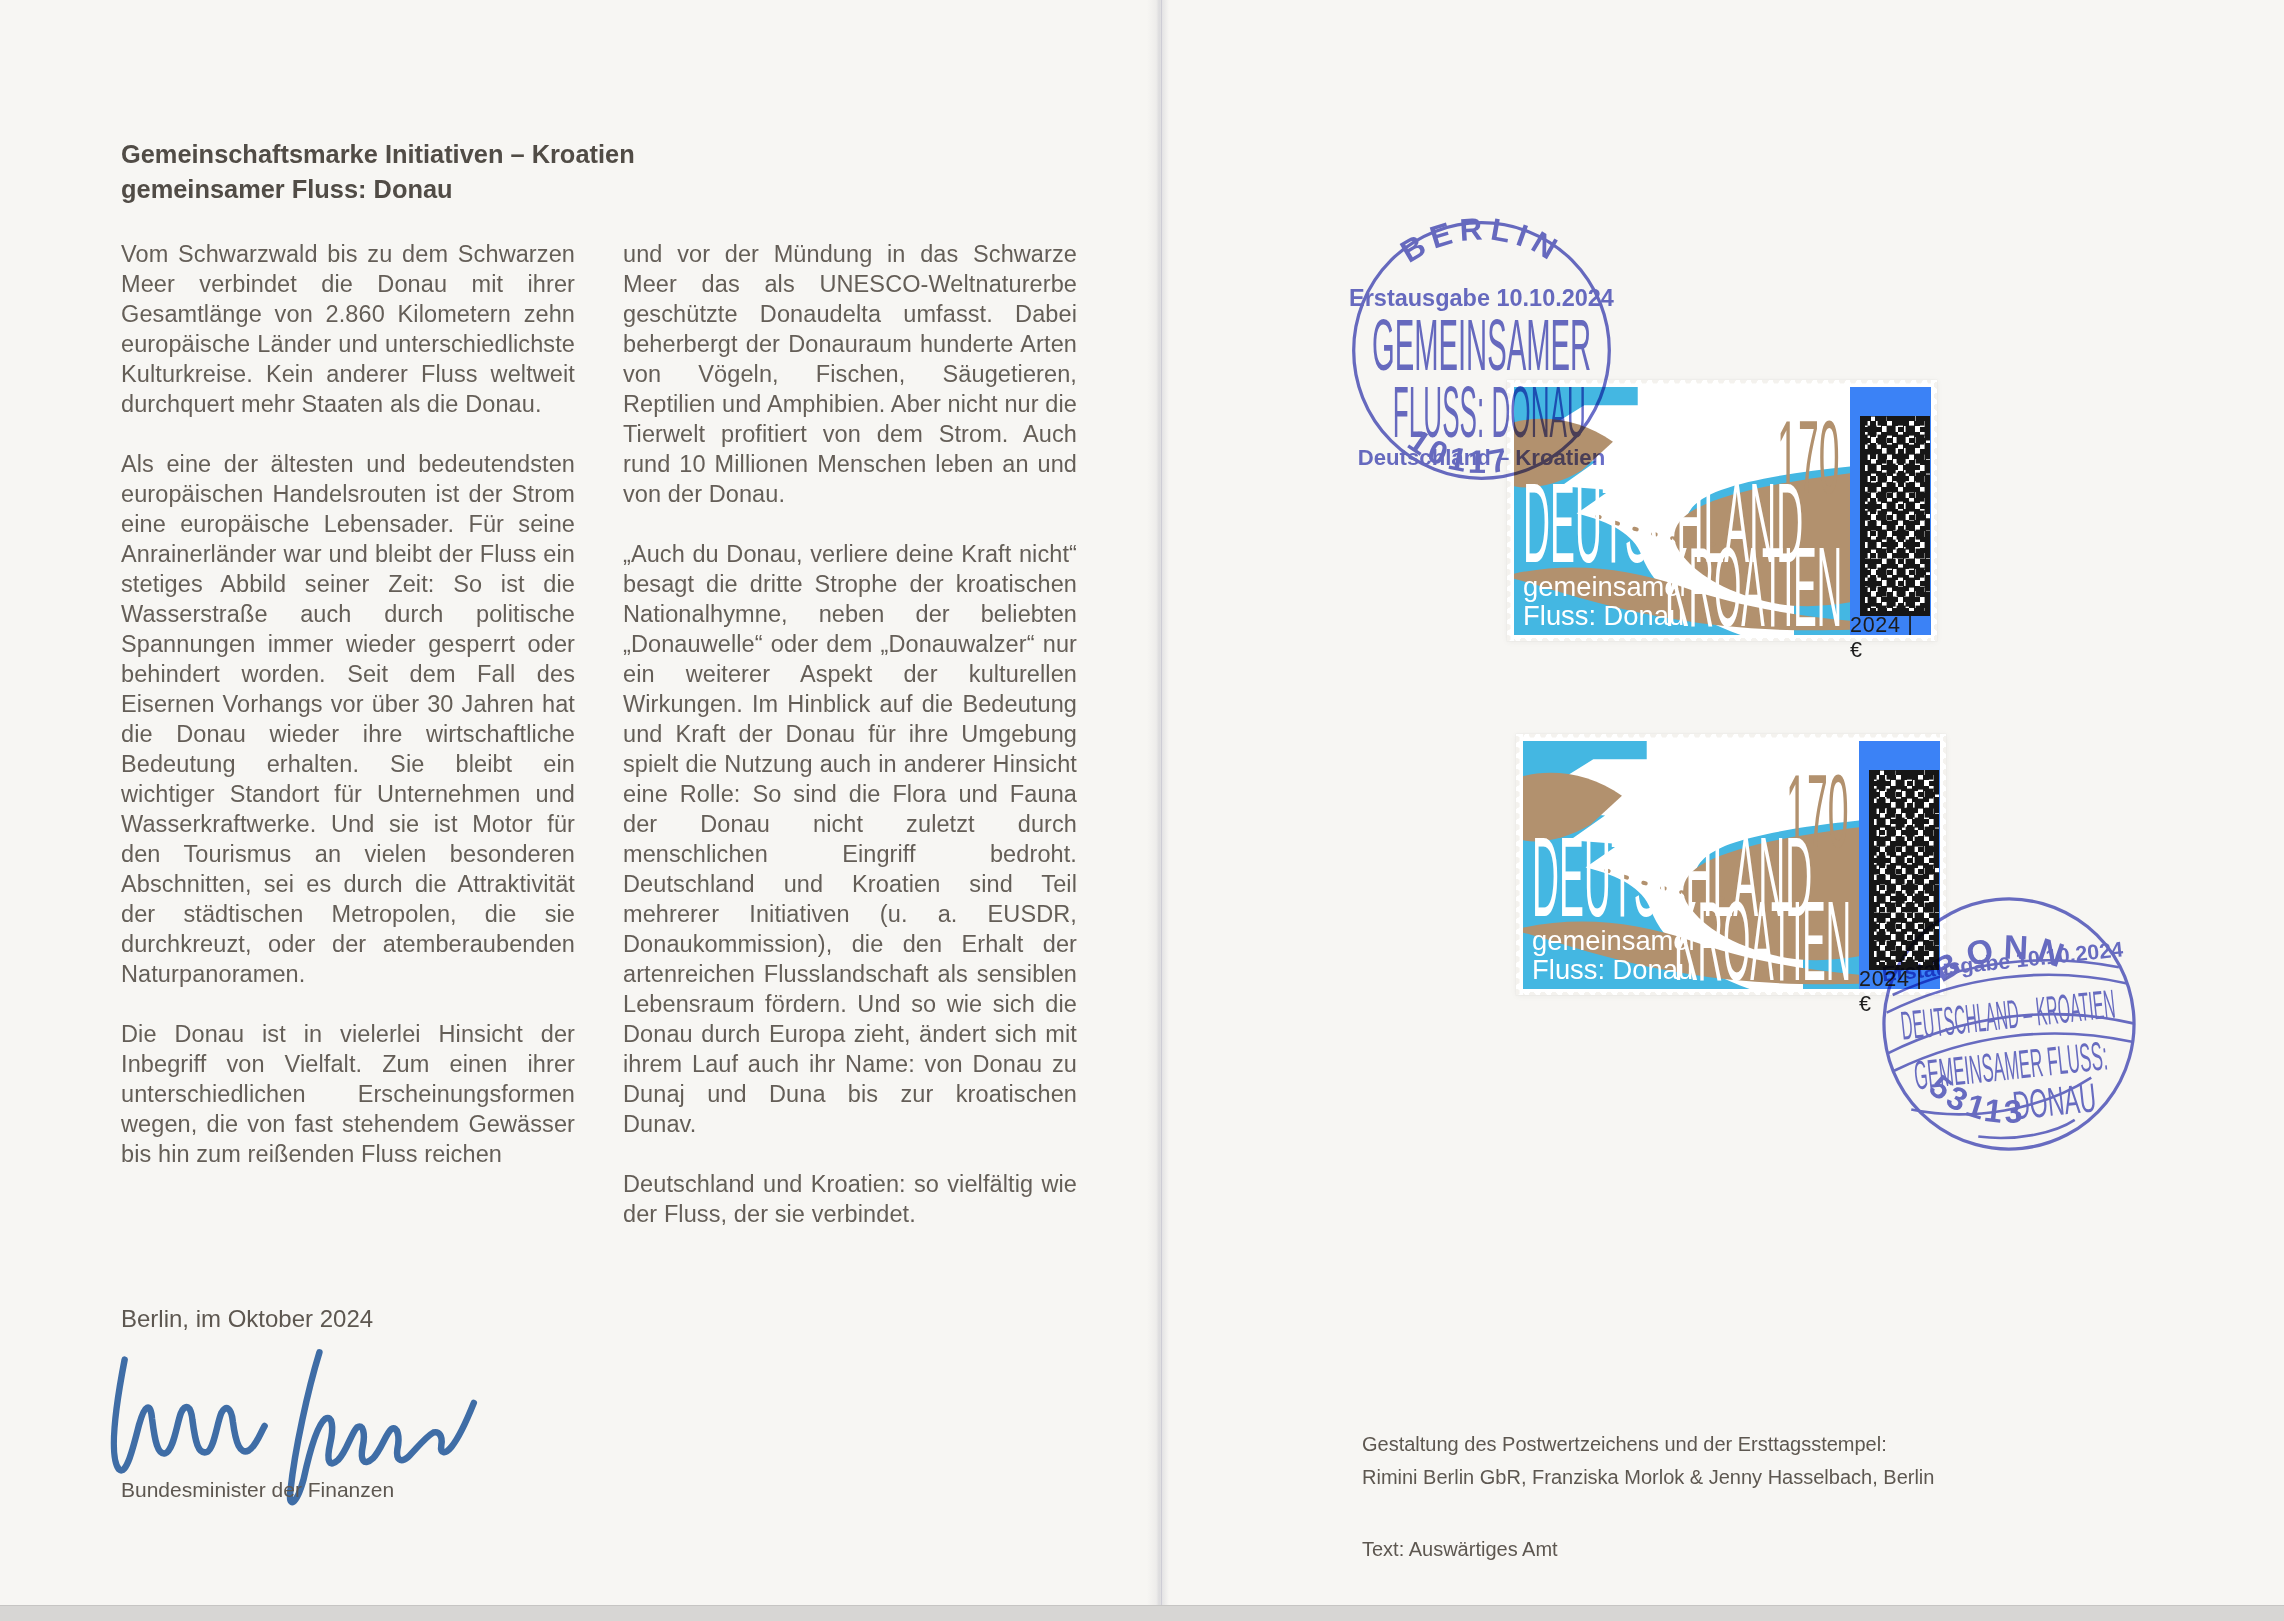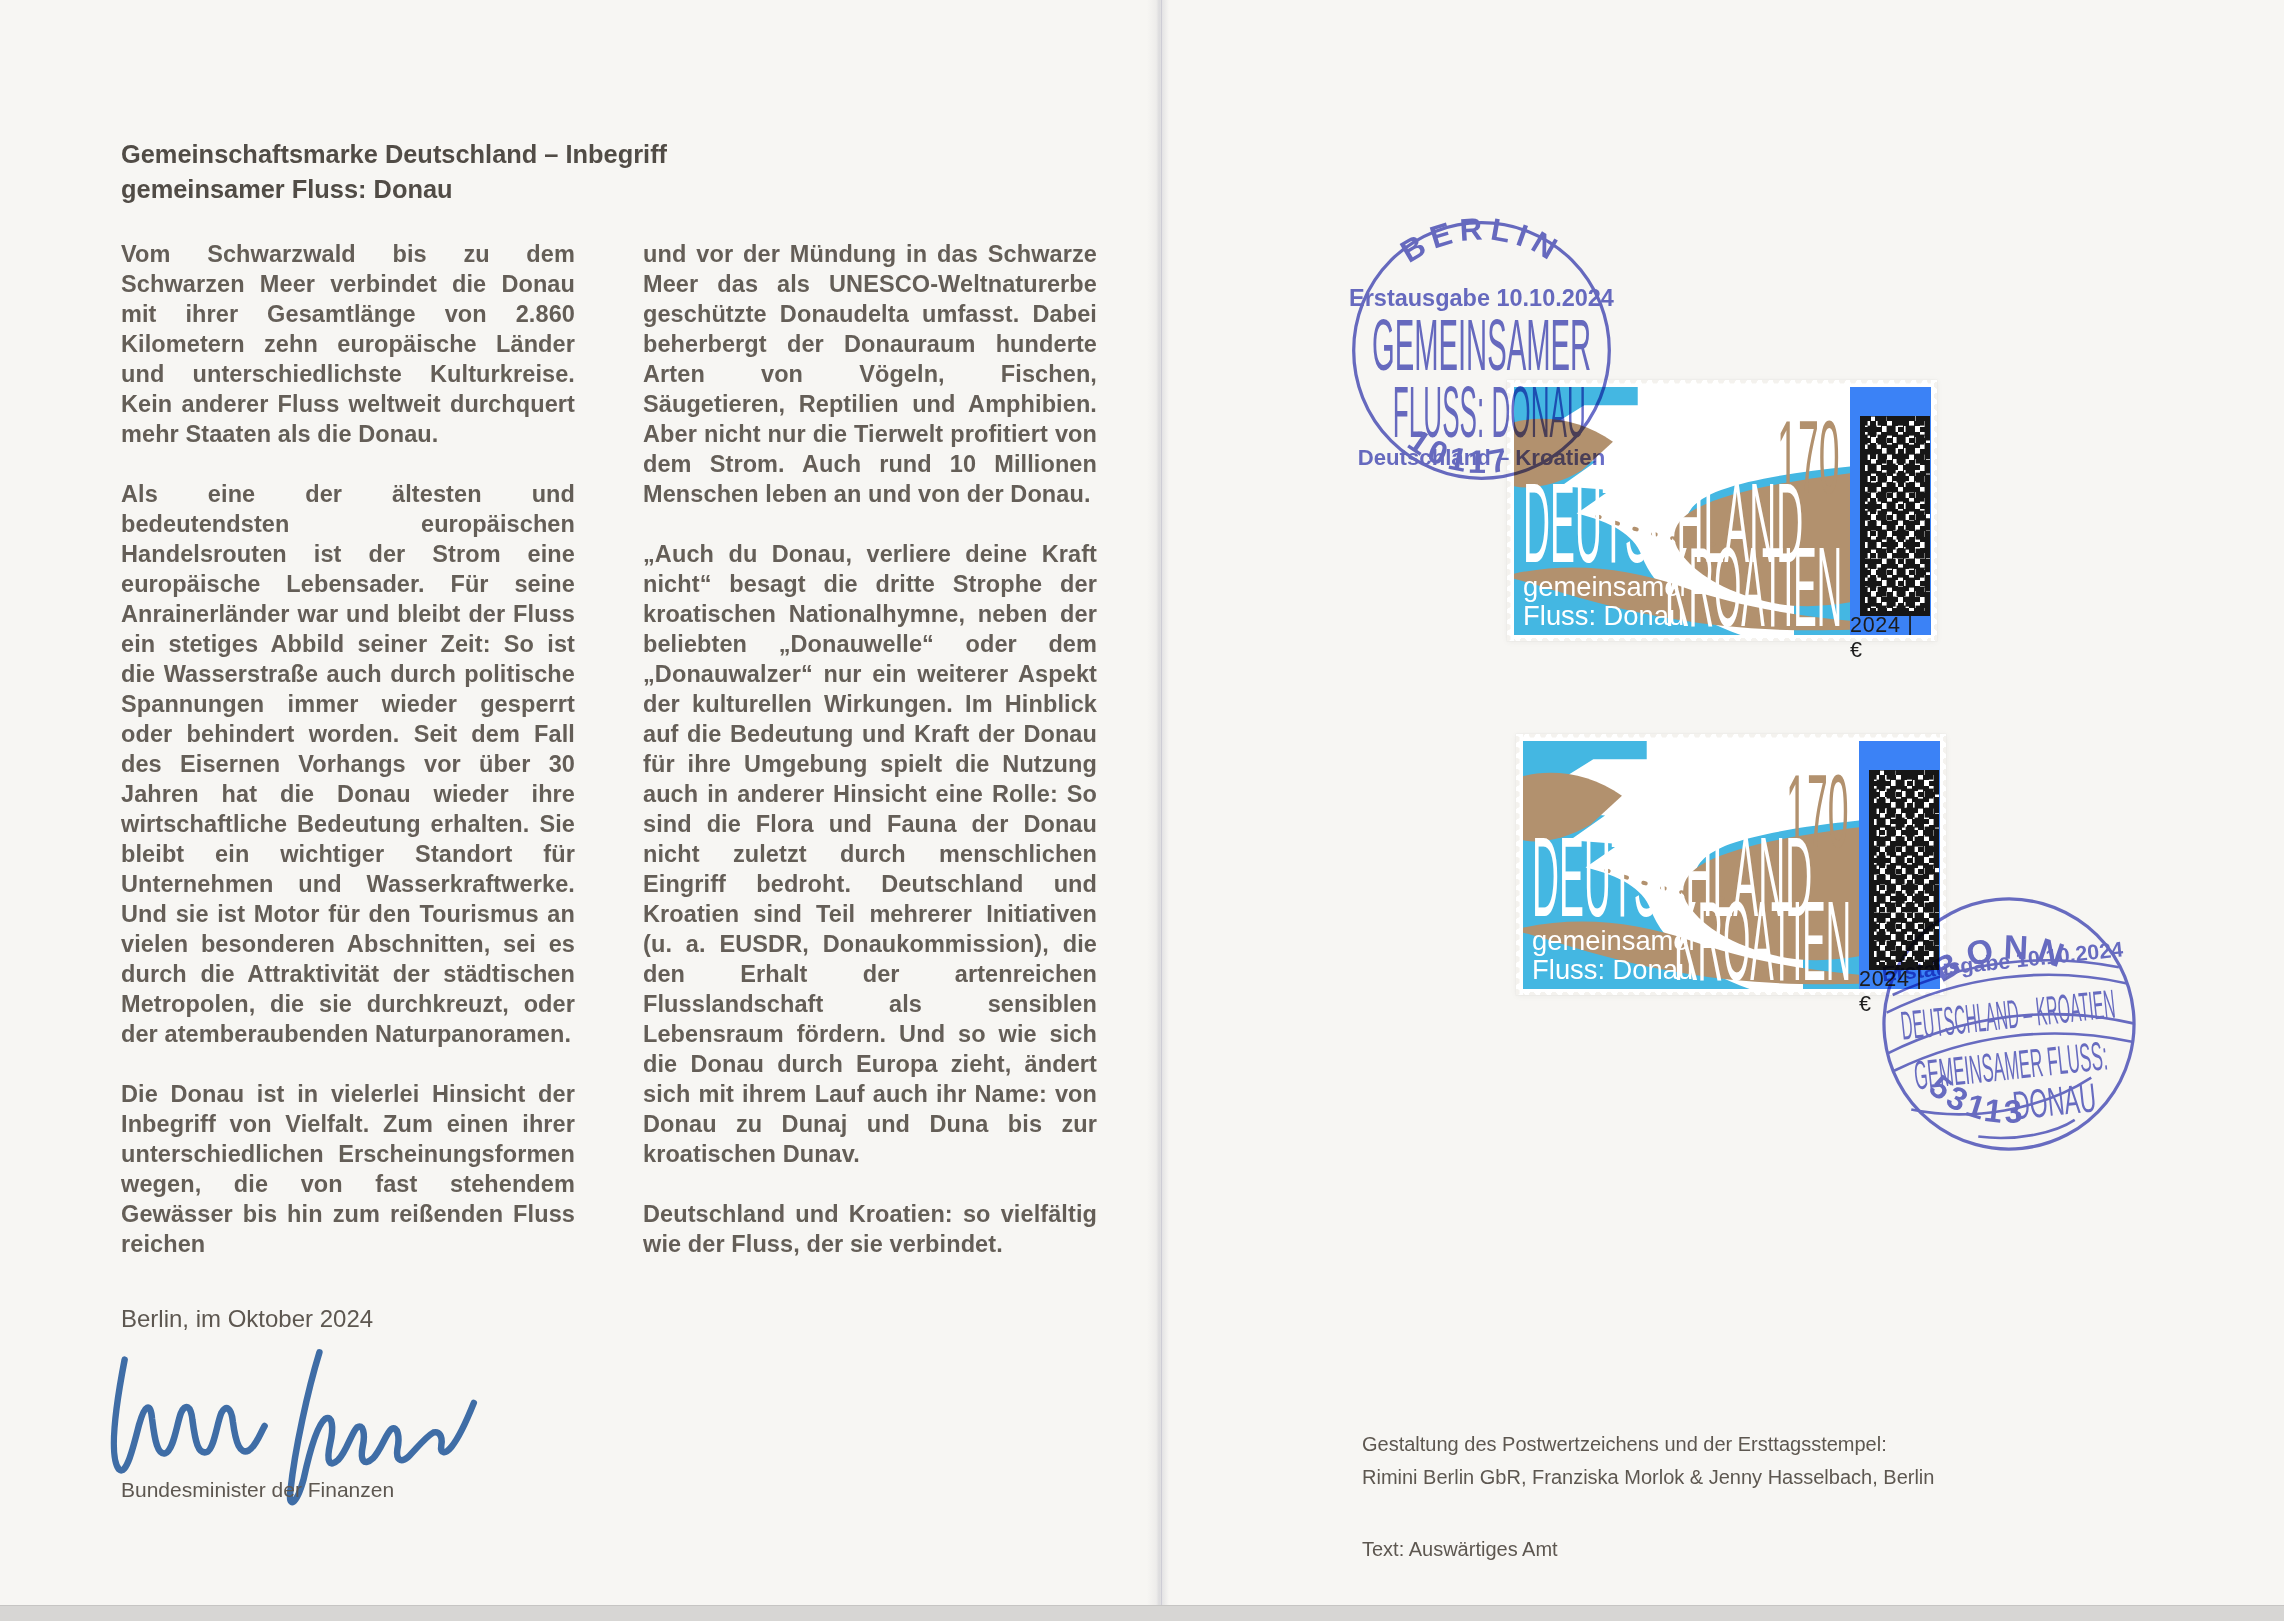--- a/index.html
+++ b/index.html
@@ -2,21 +2,21 @@
 <html style="font-size:10.4px"><head>
 <meta charset="utf-8">
 <style>
   html,body{margin:0;padding:0;background:#e8e7e5;}
   .sheet{position:relative;width:2284px;height:1622px;background:#f7f6f3;overflow:hidden;
          font-family:"Liberation Sans",sans-serif;color:#625c55;}
   
   .title{position:absolute;left:121px;top:137px;width:978px;
          font-size:25.4px;line-height:35px;font-weight:700;color:#514c46;}
   .cols{position:absolute;left:121px;top:239px;width:954px;
-        display:grid;grid-template-columns:454px 454px;column-gap:68px;font-weight:bold;}
+        display:grid;grid-template-columns:454px 454px;column-gap:48px;}
   .col p{margin:0 0 30px 0;font-size:23.5px;line-height:30px;text-align:justify;
          color:#645e57;letter-spacing:0.1px;}
   .dateline{position:absolute;left:121px;top:1305px;font-size:24px;color:#5d5750;}
   .signature{position:absolute;left:103px;top:1338px;width:404px;height:176px;}
   .role{position:absolute;left:121px;top:1478px;font-size:21px;color:#5d5750;}
   
   .fold{position:absolute;left:1147px;top:0;width:22px;height:100%;
         background:linear-gradient(90deg,rgba(0,0,0,0),rgba(80,82,100,.06) 42%,rgba(80,82,110,.16) 55%,rgba(0,0,0,0));}
   .fold-line{position:absolute;left:1161px;top:0;width:1.3px;height:100%;background:rgba(110,112,150,.18);}
   .scan-bottom{position:absolute;left:0;right:0;bottom:0;height:15.6px;background:#d7d6d4;border-top:1.3px solid #c6c5c3;}
@@ -49,21 +49,21 @@
   .credits{position:absolute;left:1362px;top:1428px;width:763px;text-align:left;
            font-size:20px;line-height:33px;color:#5d5750;}
   .credits .line3{margin-top:39px;}
 </style>
 </head>
 <body>
 
 <div class="sheet">
 
   <div class="title">
-    <div>Gemeinschaftsmarke Deutschland – Inbegriff</div>
+    <div>Gemeinschaftsmarke Initiativen – Kroatien</div>
     <div>gemeinsamer Fluss: Donau</div>
   </div>
 
   <div class="cols">
     <div class="col">
       <p>Vom Schwarzwald bis zu dem Schwarzen Meer verbindet die Donau mit ihrer Gesamtlänge von 2.860 Kilometern zehn europäische Länder und unterschiedlichste Kulturkreise. Kein anderer Fluss weltweit durchquert mehr Staaten als die Donau.</p>
       <p>Als eine der ältesten und bedeutendsten europäischen Handelsrouten ist der Strom eine europäische Lebensader. Für seine Anrainerländer war und bleibt der Fluss ein stetiges Abbild seiner Zeit: So ist die Wasserstraße auch durch politische Spannungen immer wieder gesperrt oder behindert worden. Seit dem Fall des Eisernen Vorhangs vor über 30 Jahren hat die Donau wieder ihre wirtschaftliche Bedeutung erhalten. Sie bleibt ein wichtiger Standort für Unternehmen und Wasserkraftwerke. Und sie ist Motor für den Tourismus an vielen besonderen Abschnitten, sei es durch die Attraktivität der städtischen Metropolen, die sie durchkreuzt, oder der atemberaubenden Naturpanoramen.</p>
       <p>Die Donau ist in vielerlei Hinsicht der Inbegriff von Vielfalt. Zum einen ihrer unterschiedlichen Erscheinungsformen wegen, die von fast stehendem Gewässer bis hin zum reißenden Fluss reichen</p>
     </div>
     <div class="col">

